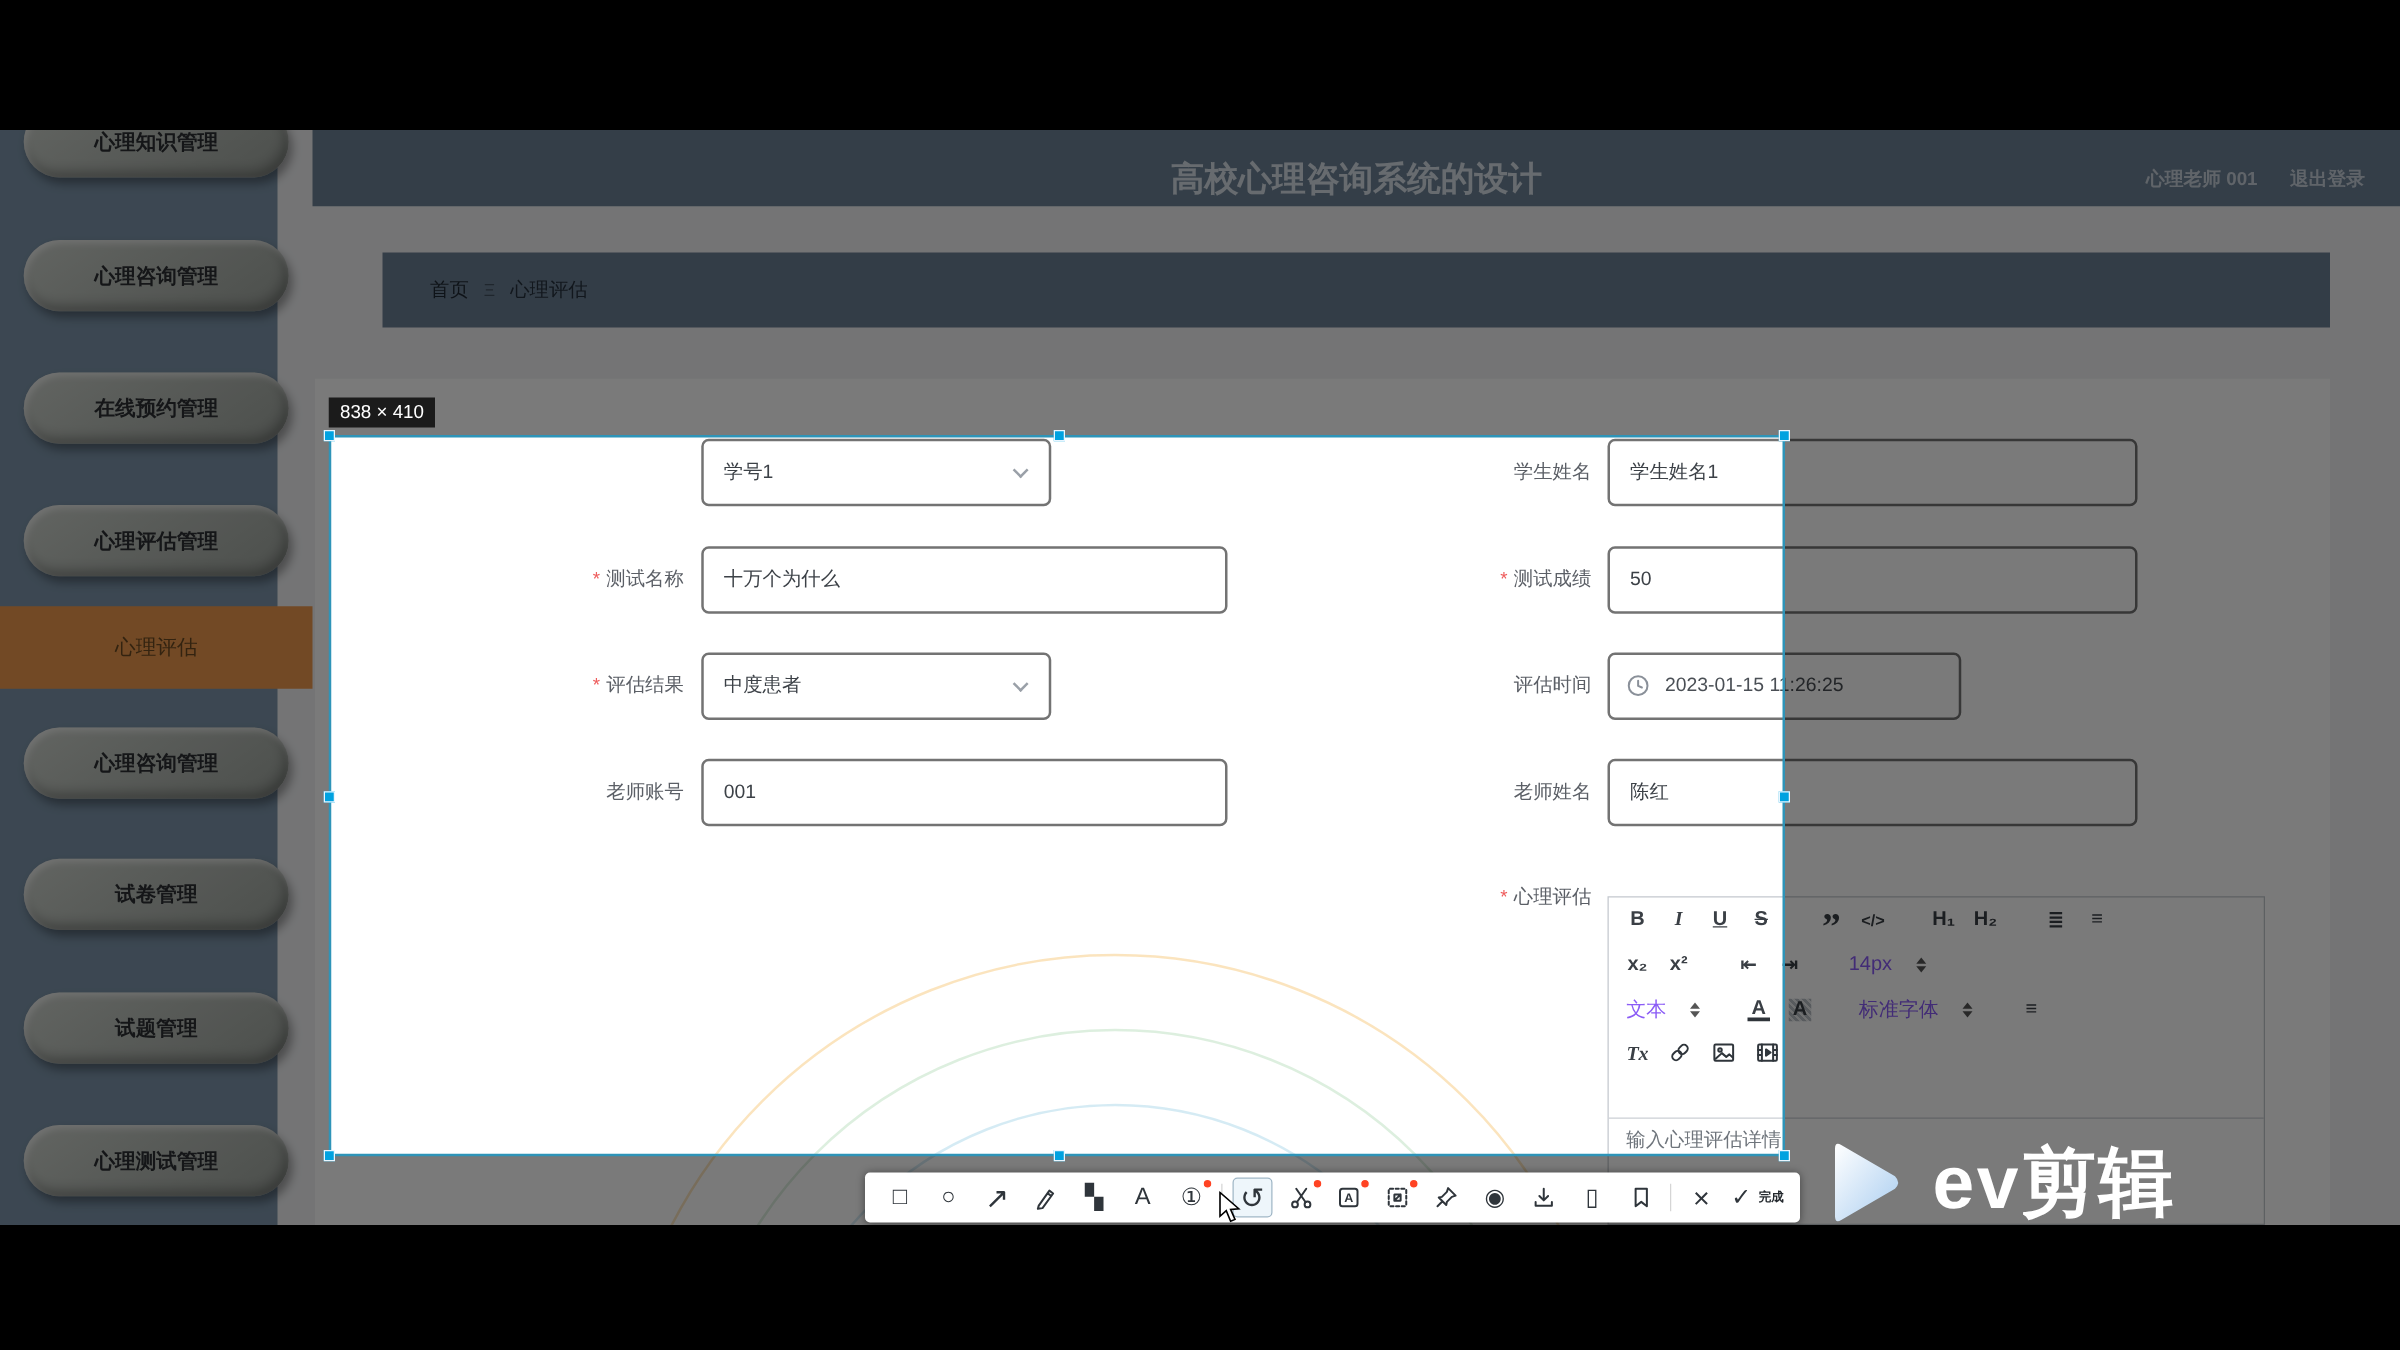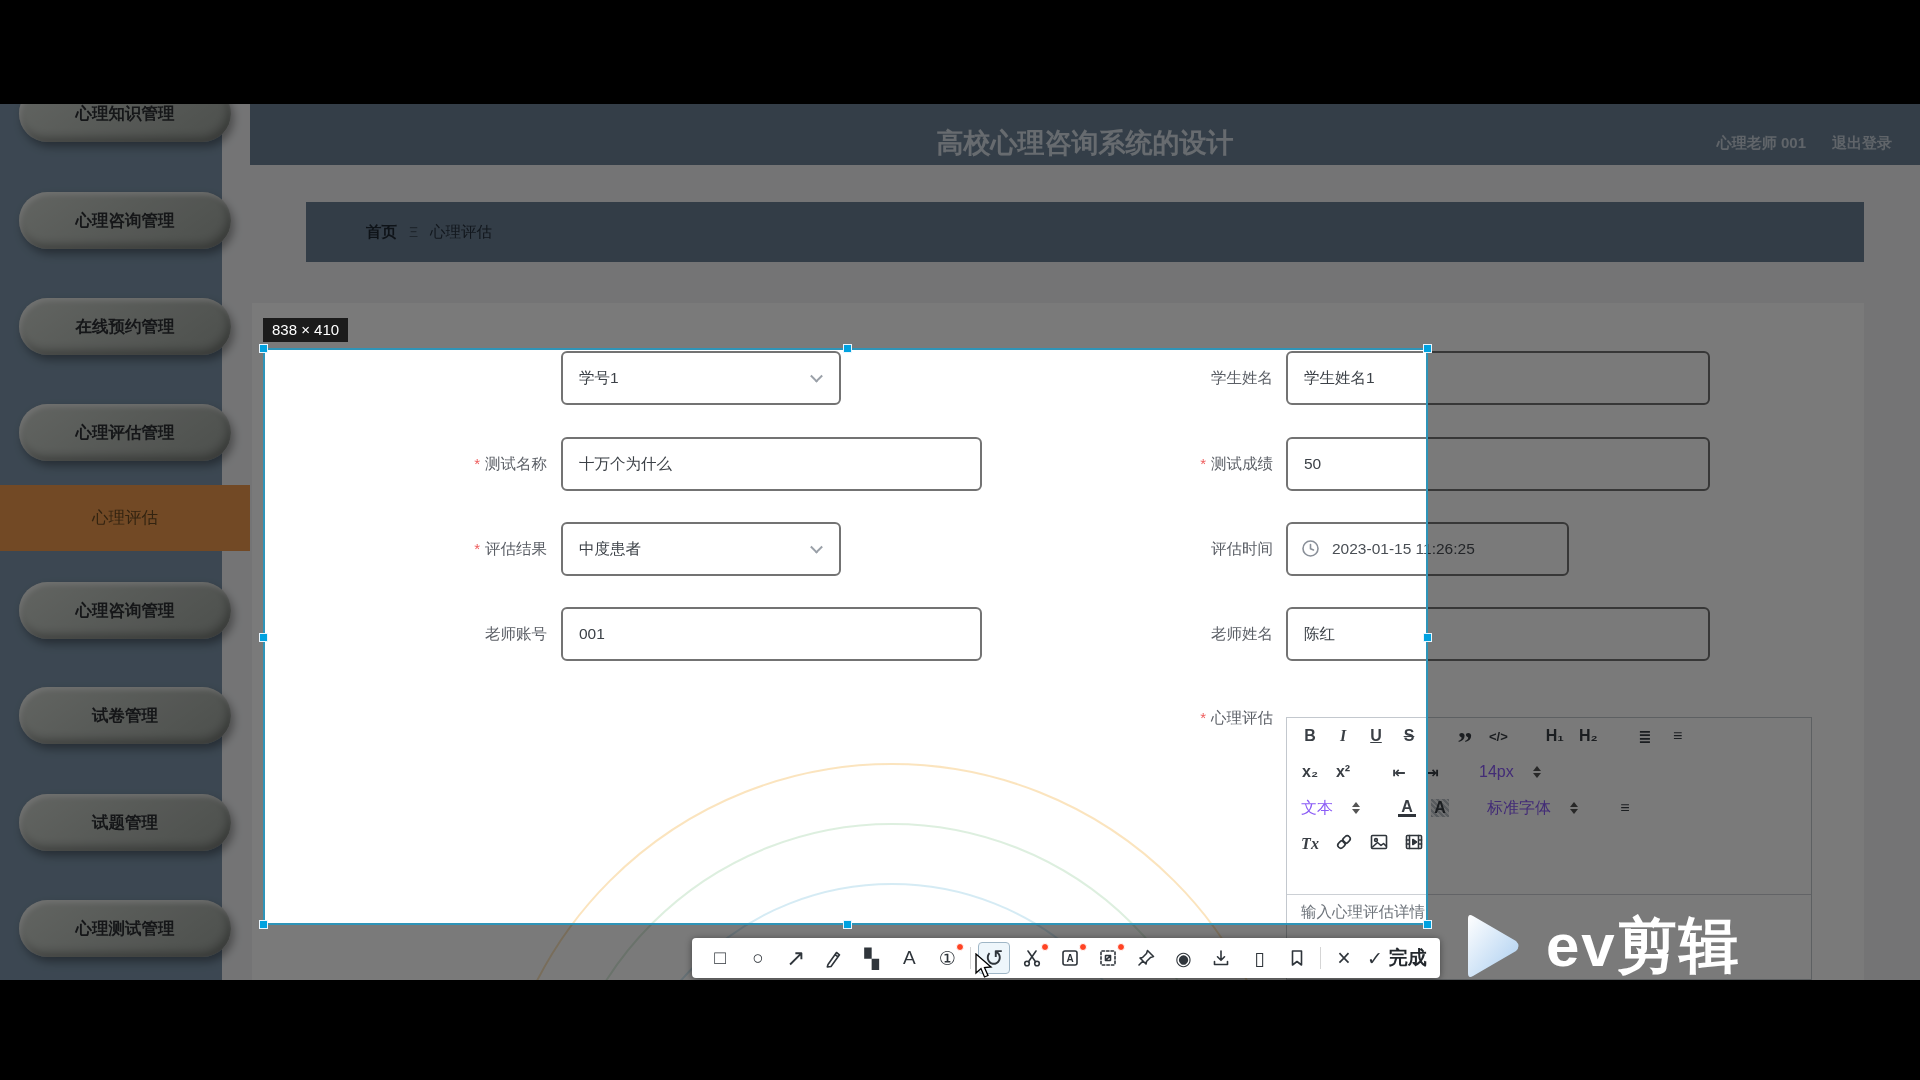--- a/index.html
+++ b/index.html
@@ -19,21 +19,21 @@
         font-size:16.5px;font-weight:600;color:#2c2f33;cursor:pointer;}
   .active-item{position:absolute;left:0;width:250px;height:66px;background:#ef9a4f;
         display:flex;align-items:center;justify-content:center;font-size:16.5px;color:#6b4a22;cursor:pointer;}
   #hdr{position:absolute;left:250px;top:0;width:1670px;height:61px;background:#6e8296;}
   #hdr .title{position:absolute;left:0;right:0;top:0;height:78px;line-height:78px;text-align:center;
         font-size:27px;font-weight:bold;color:#d8e0e8;}
   #hdr .uinfo{position:absolute;right:28px;top:0;height:78px;display:flex;align-items:center;gap:26px;
         font-size:15px;font-weight:600;color:#c8d2dc;text-align:center;}
   #crumb{position:absolute;left:306px;top:98px;width:1558px;height:60px;background:#6c8095;
         display:flex;align-items:center;padding-left:38px;gap:12px;font-size:15.5px;}
-  #crumb .home{color:#1f2833;font-weight:bold;margin-left:22px;}
+  #crumb .home{color:#1f2833;font-weight:normal;}
   #crumb .sep{color:#42505f;font-size:14px;}
   #crumb .cur{color:#26313e;}
   #card{position:absolute;left:252px;top:199px;width:1612px;height:677px;background:#ffffff;overflow:hidden;}
   .arc{position:absolute;border-radius:50%;border-style:solid;border-width:2px;background:transparent;}
 
   .f-label{position:absolute;height:54px;line-height:54px;font-size:15.5px;color:#5b5f66;text-align:right;}
   .req{color:#ee5b5b;margin-right:5px;font-size:15px;}
   .ctl{position:absolute;height:54px;background:#fff;border:2px solid #737373;border-radius:6px;}
   .val{position:absolute;left:16px;top:0;right:30px;line-height:50px;font-size:15.5px;color:#3c4147;overflow:hidden;white-space:nowrap;}
   .chev{position:absolute;right:18px;top:50%;width:9px;height:9px;border-right:2px solid #9aa0a8;border-bottom:2px solid #9aa0a8;transform:translateY(-70%) rotate(45deg);}
@@ -71,21 +71,21 @@
   #atb{position:absolute;left:692px;top:938px;width:748px;height:40px;z-index:40;background:#fff;border-radius:4px;
         box-shadow:0 1px 7px rgba(0,0,0,.45);display:flex;align-items:center;justify-content:space-between;padding:0 13px;}
   .abtn{position:relative;width:30px;height:30px;display:flex;align-items:center;justify-content:center;
         font-size:19px;color:#2f353b;cursor:pointer;flex:0 0 auto;}
   .abtn.big{font-size:23px;}
   .abtn .dot{position:absolute;top:0px;right:-2px;width:8px;height:8px;border-radius:50%;background:#ff4323;border:1px solid #fff;}
   .abtn.hov{outline:1px solid #9fb6c6;background:#eef6fb;border-radius:3px;}
   .asep{width:1px;height:22px;background:#d5d5d5;flex:0 0 auto;}
   .done{display:flex;align-items:center;gap:6px;flex:0 0 auto;cursor:pointer;}
   .done .chk{font-size:19px;color:#2f353b;}
-  .done .txt{font-size:19px;font-weight:bold;color:#23282d;}
+  .done .txt{font-size:10px;font-weight:bold;color:#23282d;}
   svg.ic{stroke:#2f353b;fill:none;stroke-width:1.6;stroke-linecap:round;stroke-linejoin:round;}
 
   #cursor{position:absolute;left:975px;top:953px;z-index:60;}
   
   #wm{position:absolute;left:1452px;top:903px;height:86px;z-index:50;display:flex;align-items:center;gap:16px;}
   #wm .wtxt{font-size:60px;font-weight:bold;color:#fff;letter-spacing:2px;}
 </style>
 </head>
 <body>
 

